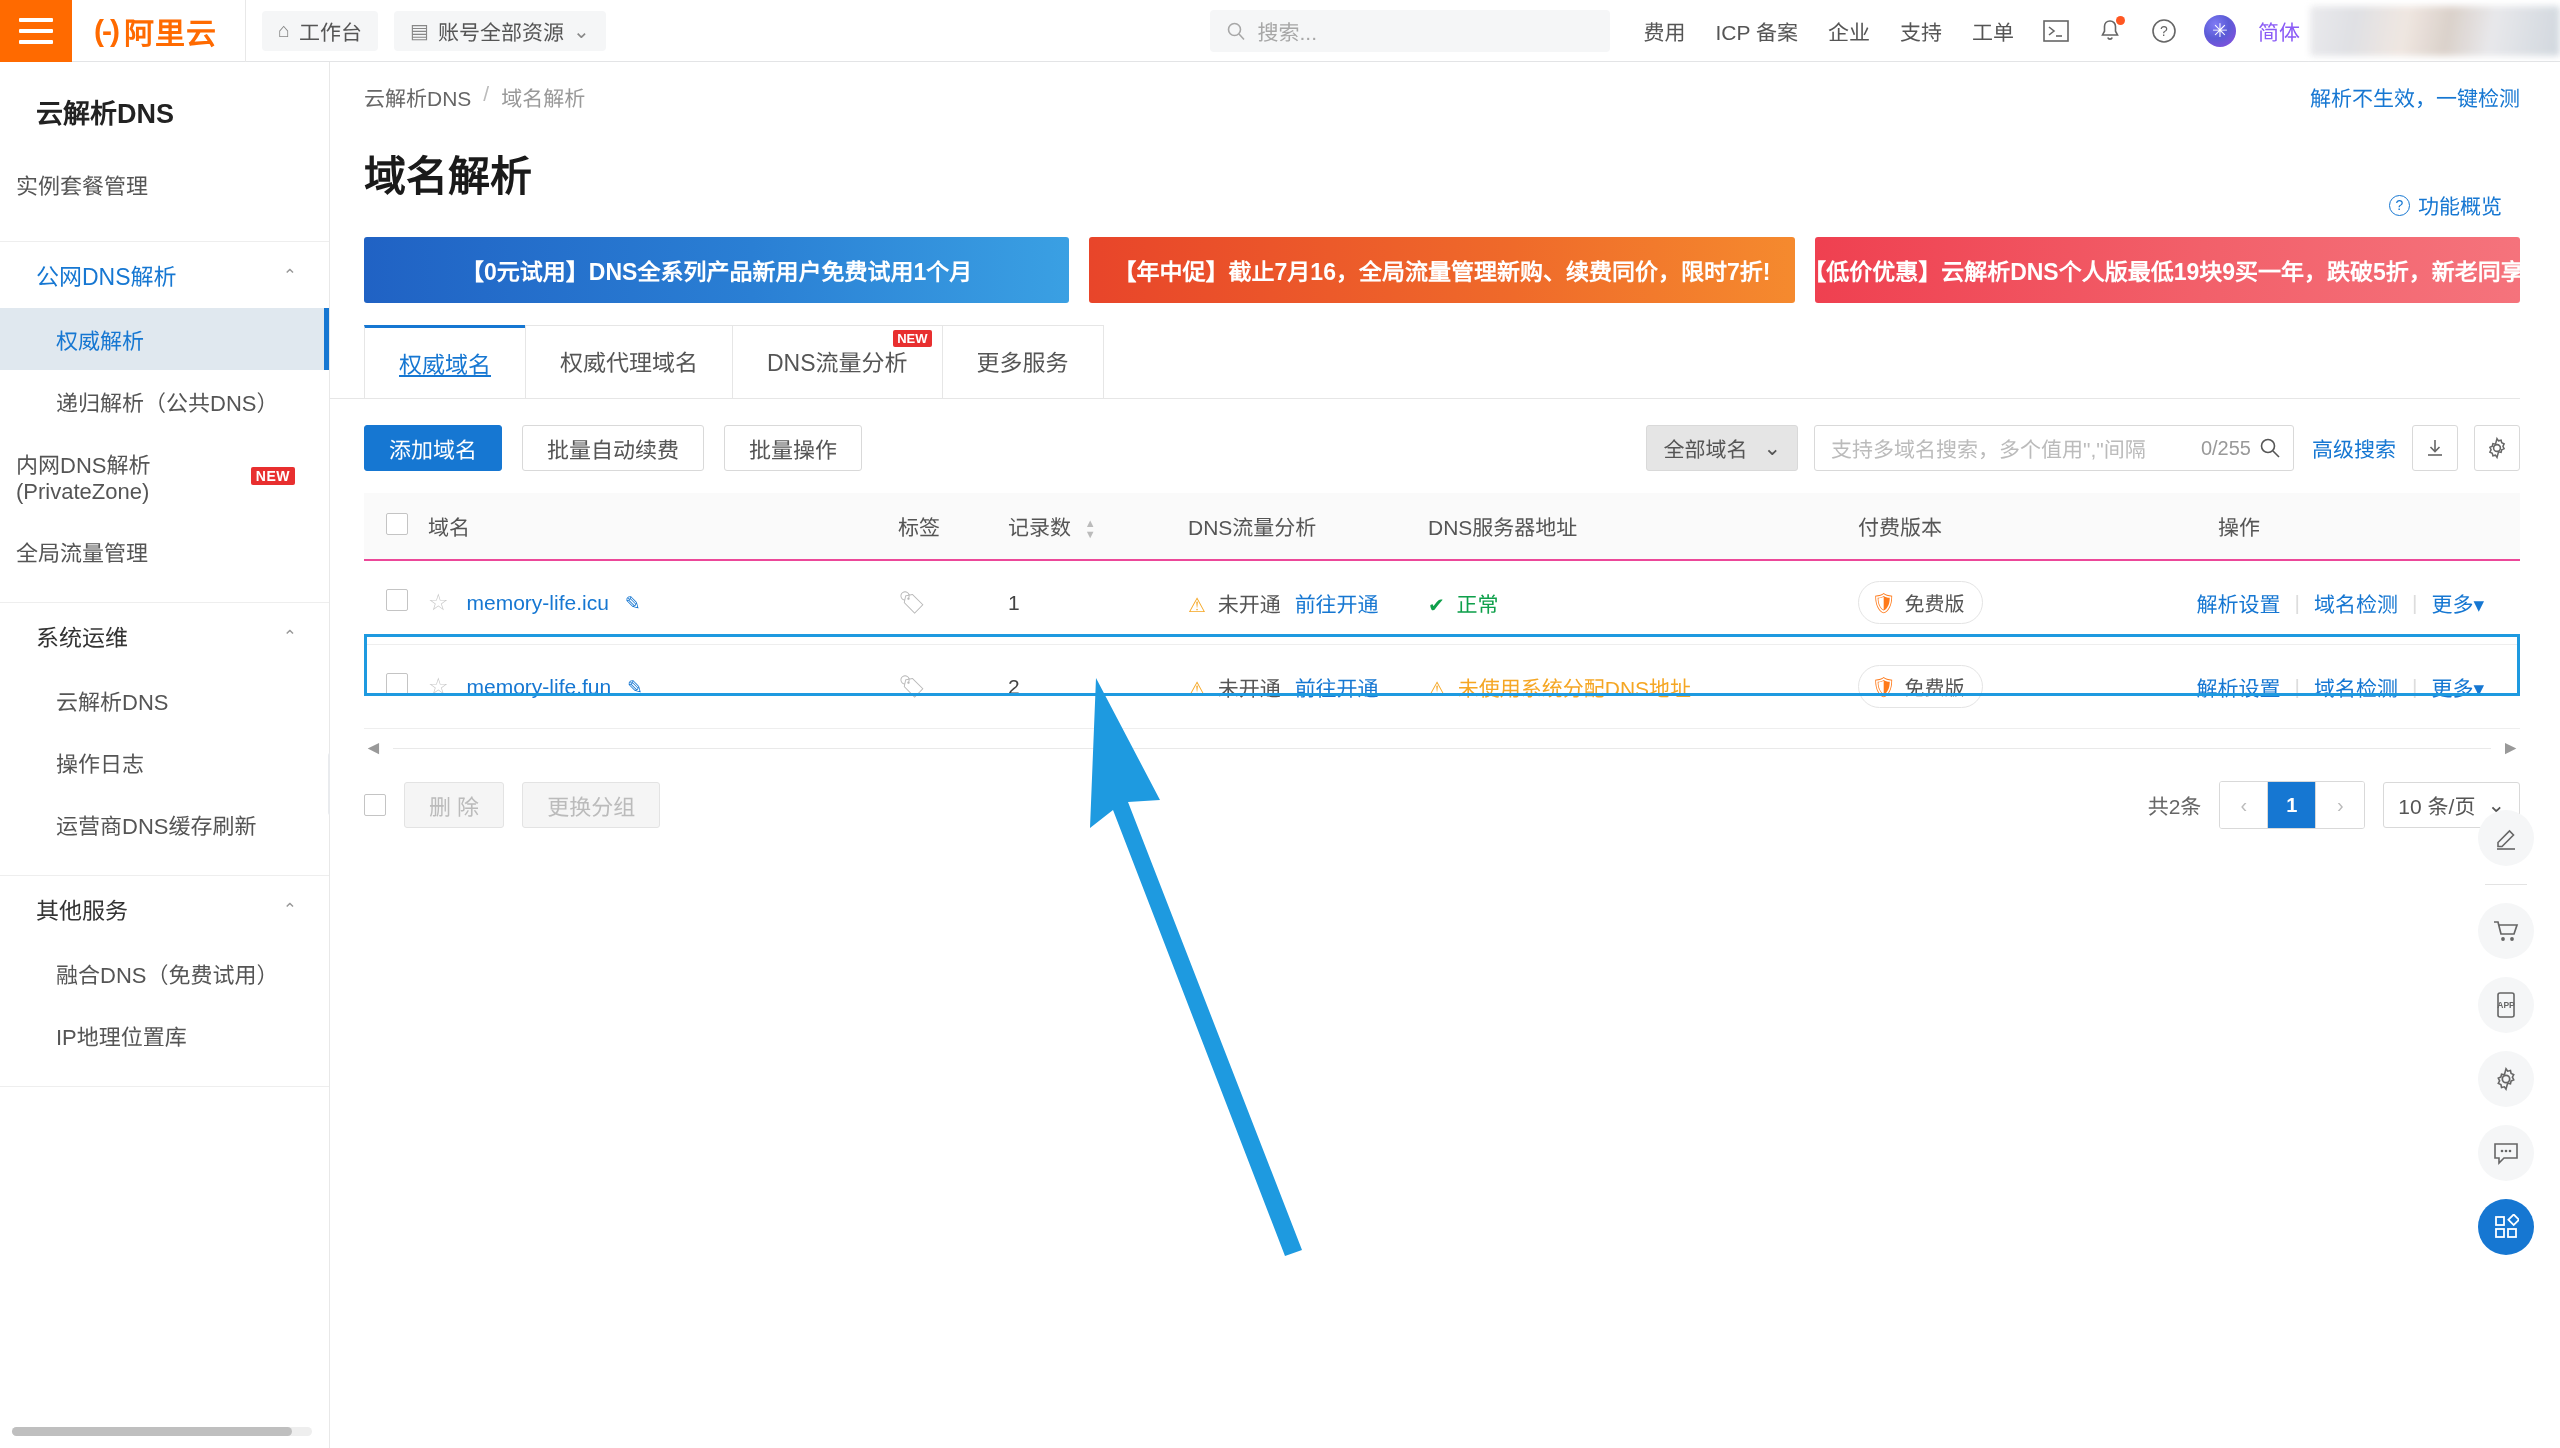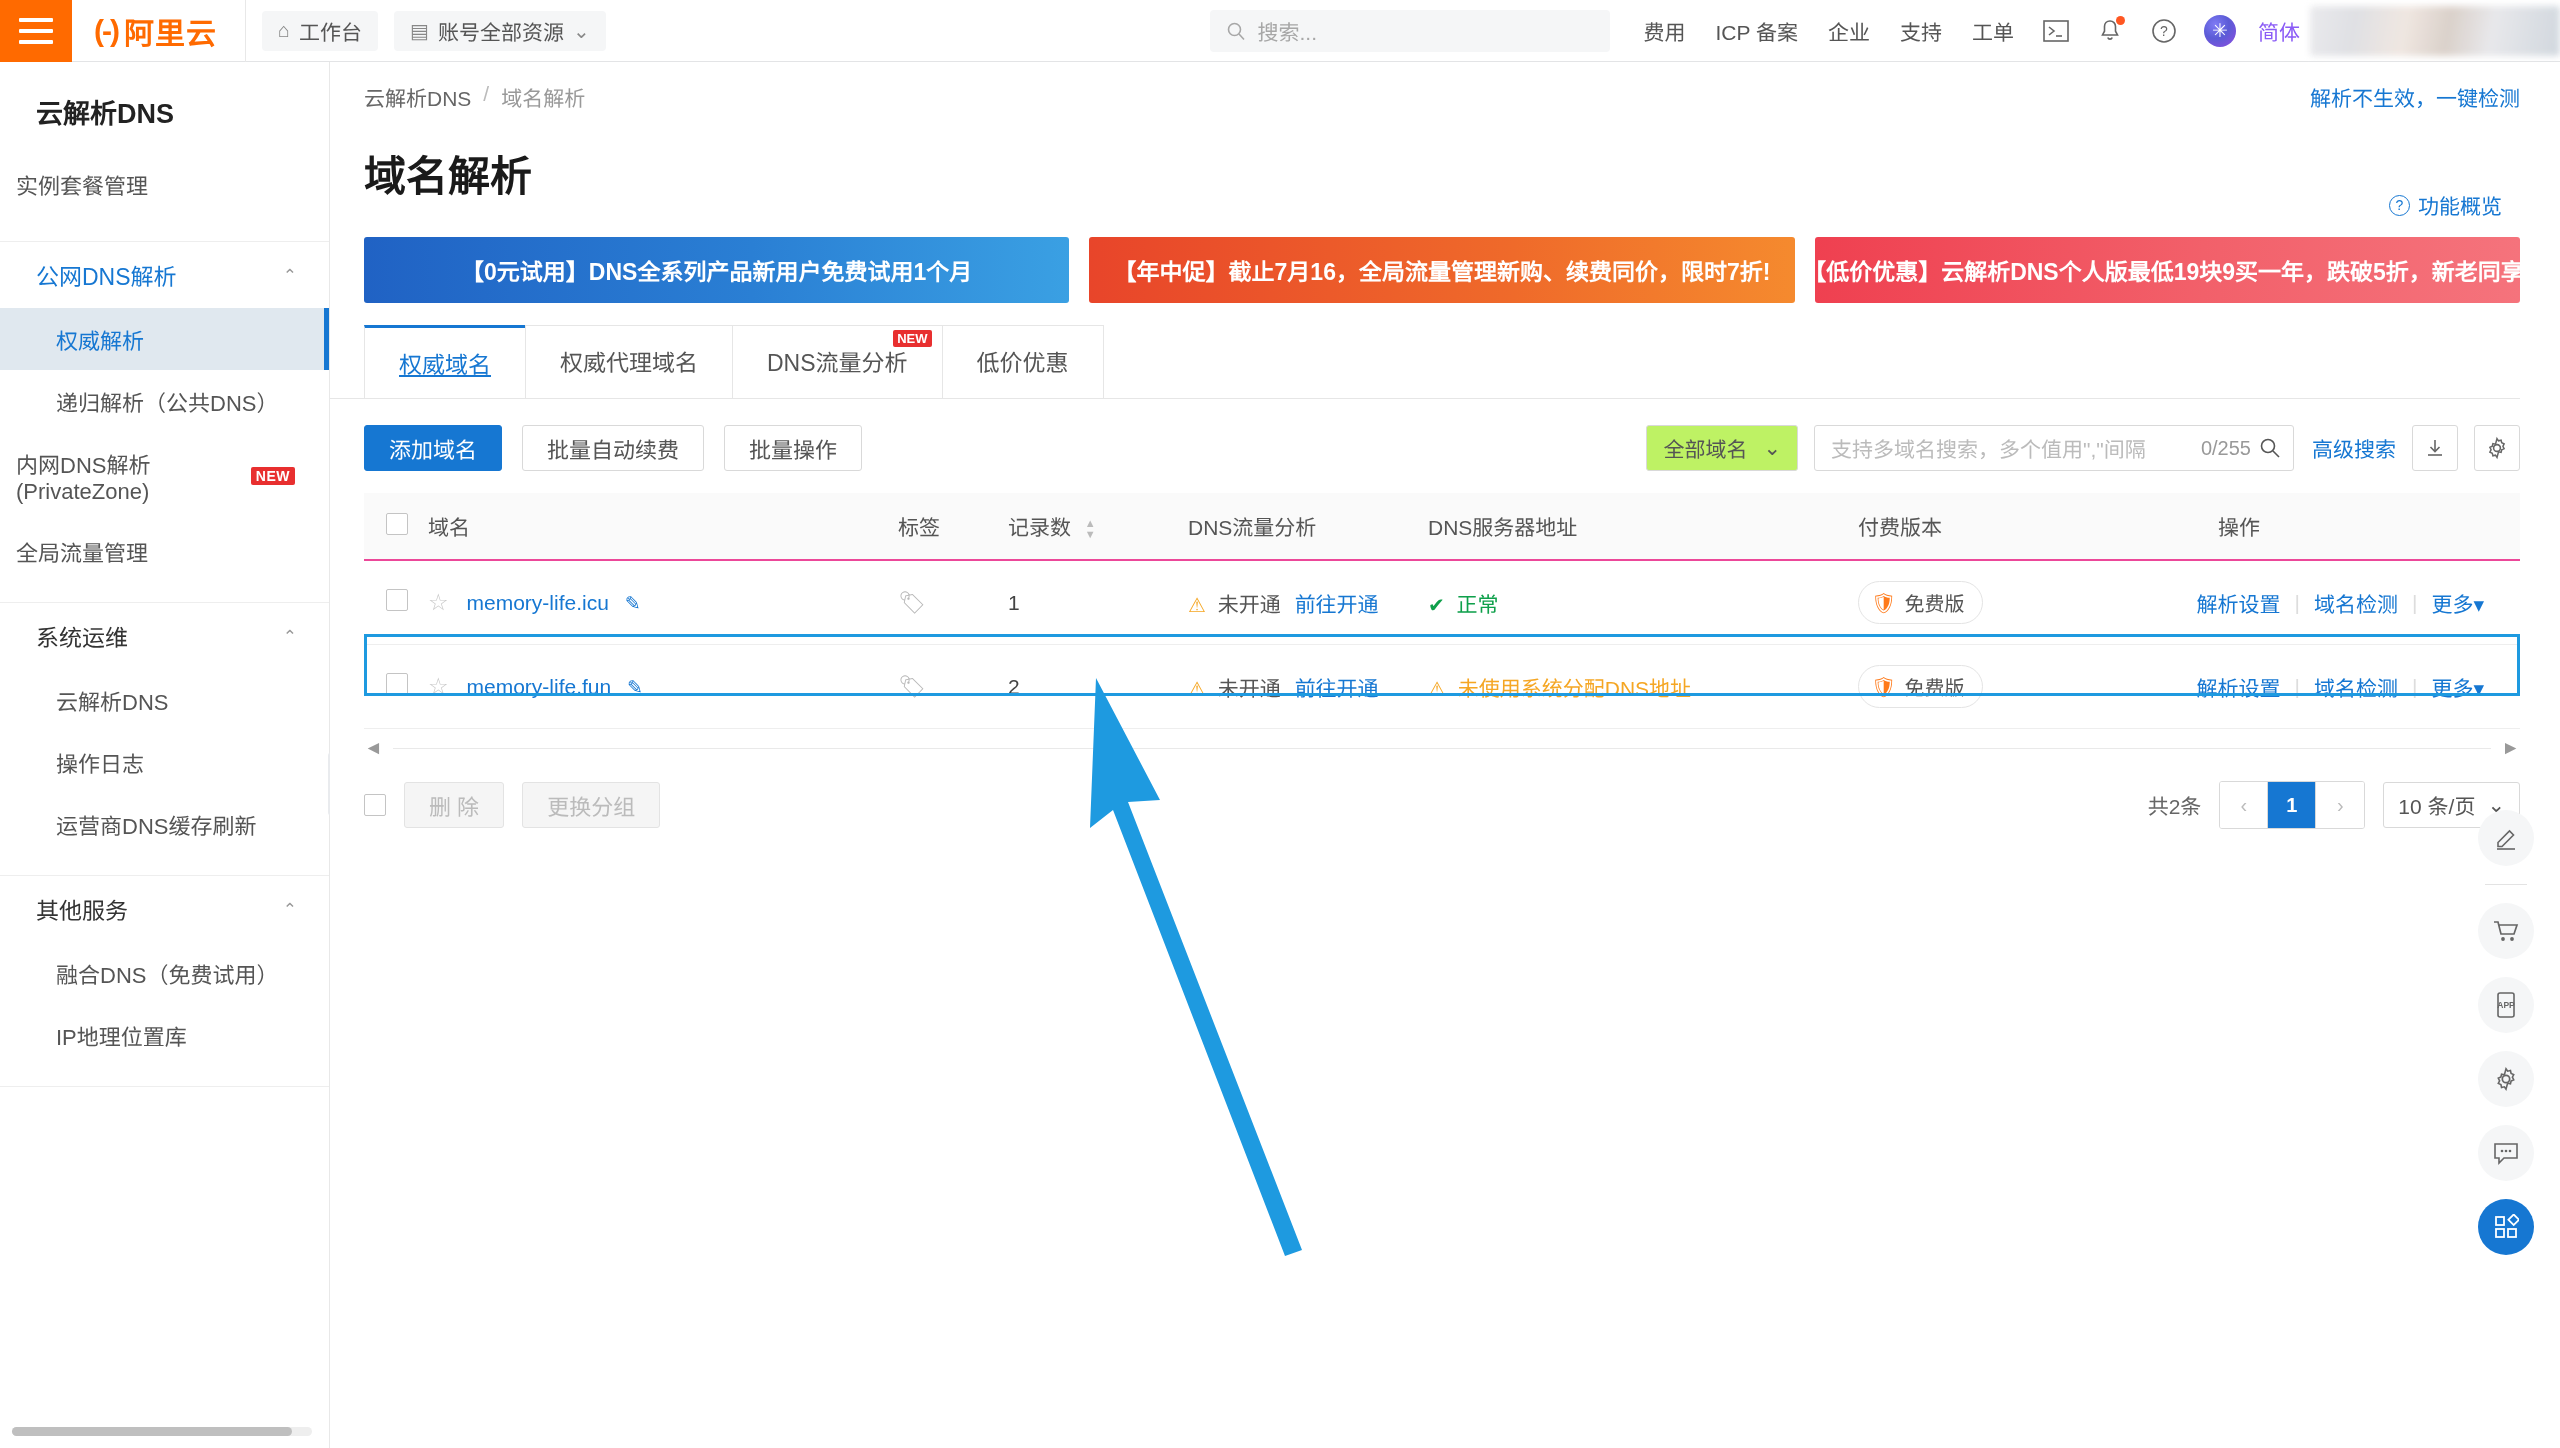--- a/index.html
+++ b/index.html
@@ -146,21 +146,21 @@
     background: #fff; color: #555; border-radius: 3px; cursor: pointer;
     display: inline-flex; align-items: center; justify-content: center; white-space: nowrap;
   }
   .btn.primary { background: #1677d2; border-color: #1677d2; color: #fff; }
   .btn.ghost-disabled { background: #f5f5f5; color: #bbb; border-color: #e3e3e3; cursor: default; }
   .tb-gap { width: 20px; flex: none; }
   .tb-spacer { flex: 1 1 auto; }
   .select-box {
     height: 46px; min-width: 140px; border: 1px solid #d9d9d9; border-radius: 3px;
     display: flex; align-items: center; justify-content: space-between; gap: 16px;
-    padding: 0 16px; font-size: 21px; color: #555; cursor: pointer; background: #bef264;
+    padding: 0 16px; font-size: 21px; color: #555; cursor: pointer; background: #e5e5e5;
   }
   .search-box {
     height: 46px; width: 480px; border: 1px solid #d9d9d9; border-radius: 3px;
     display: flex; align-items: center; padding: 0 12px 0 16px; margin-left: 16px; background: #fff;
   }
   .search-box .ph { flex: 1 1 auto; color: #bbb; font-size: 21px; }
   .search-box .cnt { color: #999; font-size: 20px; margin-right: 8px; }
   .adv { color: #1677d2; font-size: 21px; margin-left: 18px; cursor: pointer; white-space: nowrap; }
   .sq-btn {
     width: 46px; height: 46px; border: 1px solid #d9d9d9; border-radius: 3px; background: #fff;
@@ -405,21 +405,21 @@
       <span>权威域名</span>
     </div>
     <div class="tab">
       <span>权威代理域名</span>
     </div>
     <div class="tab">
       <span>DNS流量分析</span>
       <span class="tnew">NEW</span>
     </div>
     <div class="tab">
-      <span>低价优惠</span>
+      <span>更多服务</span>
     </div>
   </div>
 
   <div class="toolbar">
     <button class="btn primary">添加域名</button>
     <div class="tb-gap"></div>
     <button class="btn">批量自动续费</button>
     <div class="tb-gap"></div>
     <button class="btn">批量操作</button>
 

